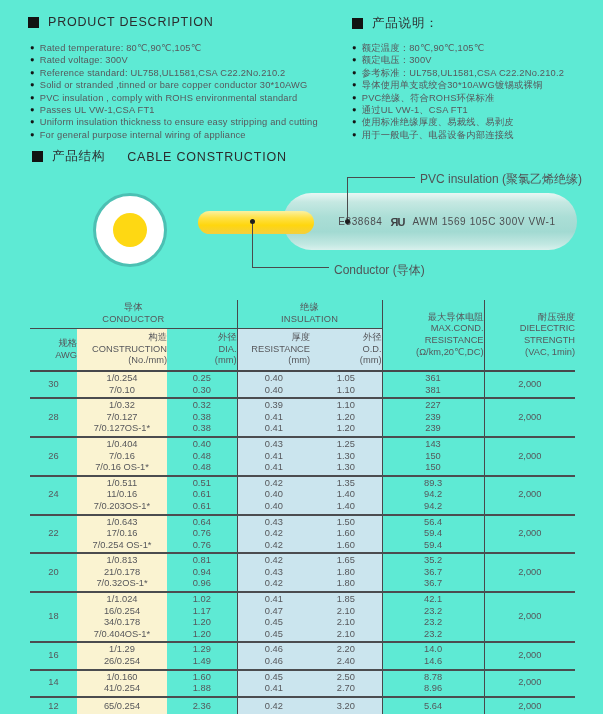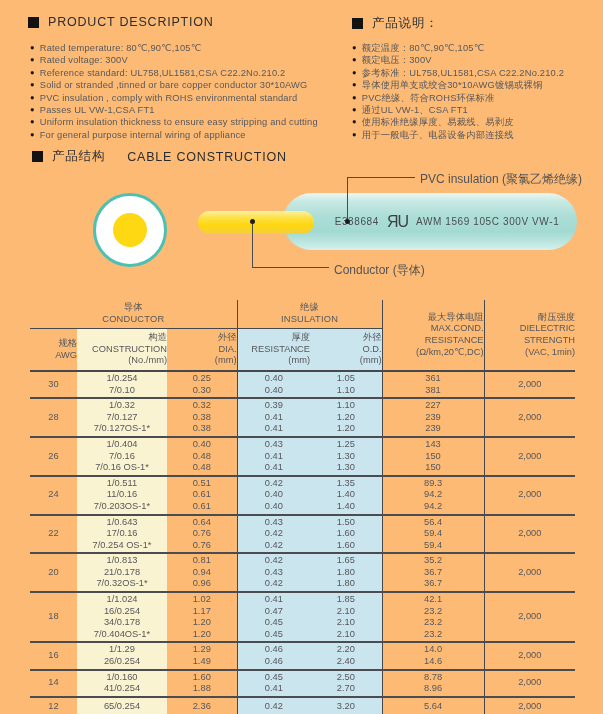--- a/index.html
+++ b/index.html
@@ -1,18 +1,18 @@
 <!DOCTYPE html>
 <html><head>
 <meta charset="utf-8">
 <style>
   * { margin:0; padding:0; box-sizing:border-box; }
   html,body { background:#ffffff; }
   .page {
-    position:relative; width:603px; height:714px; background:#fdba74;
+    position:relative; width:603px; height:714px; background:#5eead4;
     font-family:"Liberation Sans","DejaVu Sans",sans-serif;
     color:#55565a; overflow:hidden;
   }
   
   .sec-head { position:absolute; display:flex; align-items:center; white-space:nowrap; }
   .sq { width:11px; height:11px; background:#121212; margin-right:9px; flex:0 0 auto; }
   .sec-title { font-size:12.5px; letter-spacing:0.8px; color:#2b2c2e; }
   .sec-title-gap { margin-left:22px; }
   
   .blist { position:absolute; white-space:nowrap; }
@@ -23,21 +23,21 @@
     border:3px solid #4cc0b3; border-radius:50%; background:#ffffff; }
   .xsec-inner { position:absolute; left:113px; top:213px; width:34px; height:34px;
     background:#fed813; border-radius:50%; }
   .rod { position:absolute; left:198px; top:211px; width:116px; height:23px; border-radius:11.5px;
     background:linear-gradient(180deg,#faf1a2 0%,#ffe145 30%,#ffd60e 62%,#f2cf40 100%); z-index:3; }
   .tube { position:absolute; left:283px; top:193px; width:294px; height:57px; border-radius:28.5px;
     background:linear-gradient(180deg,#e9f7f4 0%,#c5e8e2 16%,#abded6 42%,#a2dad2 68%,#c2e8e2 90%,#d9f1ed 100%);
     z-index:2; display:flex; align-items:center; justify-content:center; }
   .tube-text { display:flex; align-items:center; gap:8px; margin-left:34px;
     font-size:10px; color:#4c4d50; letter-spacing:0.6px; white-space:nowrap; }
-  .ul-mark { font-weight:400; font-size:16px; letter-spacing:-1px; color:#3f4043; }
+  .ul-mark { font-weight:700; font-size:11px; letter-spacing:-1px; color:#3f4043; }
   .leader { position:absolute; background:#4a4b4d; z-index:4; }
   .ldot { position:absolute; width:5px; height:5px; border-radius:50%; background:#1d1d1d; z-index:5; }
   .dia-label { position:absolute; font-size:12px; color:#525356; white-space:nowrap; z-index:5; }
   
   .spec-wrap { position:absolute; left:30px; top:300px; width:545px; }
   table.spec { width:545px; border-collapse:collapse; table-layout:fixed; }
   .spec th, .spec td { font-weight:normal; text-align:center; vertical-align:middle;
     font-size:9.3px; line-height:11.6px; color:#56575b; padding:1px 0; }
   .spec .grp { border-bottom:1.5px solid #47484b; padding:2px 0 3px 0; }
   .spec .br { border-right:1.5px solid #47484b; }

